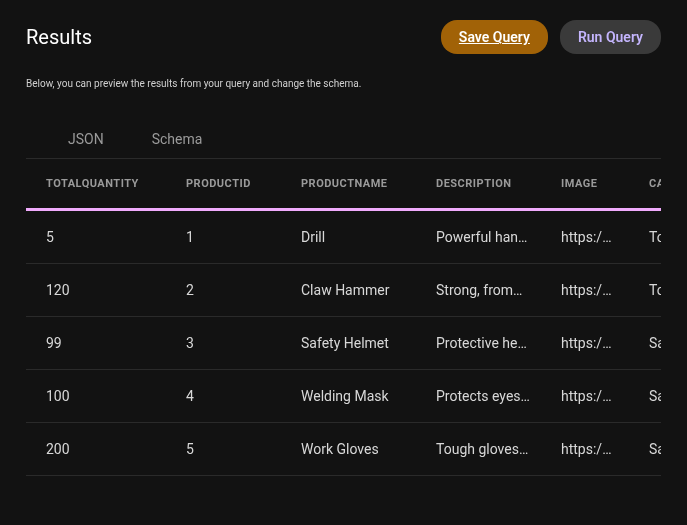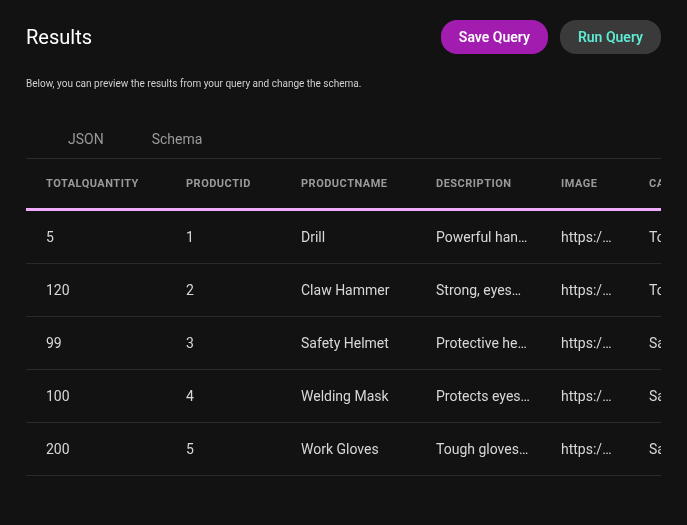--- a/index.html
+++ b/index.html
@@ -34,26 +34,27 @@
     .btn {
       border: none;
       padding: 9px 18px;
       border-radius: 16px;
       font-size: 14px;
       font-weight: 600;
       cursor: pointer;
       font-family: inherit;
     }
     .btn-primary {
-      background: #a21caf;
+      background: #a16207;
       color: #ffffff;
+      text-decoration: underline;
     }
     .btn-secondary {
       background: #3a3a3a;
-      color: #5eead4;
+      color: #c4b5fd;
     }
     .description {
       font-size: 10px;
       color: #d0d0d0;
       margin-bottom: 32px;
     }
     .tabs {
       display: flex;
       gap: 24px;
       border-bottom: 1px solid #2a2a2a;
@@ -158,21 +159,21 @@
         <td>1</td>
         <td>Drill</td>
         <td>Powerful han…</td>
         <td>https:/…</td>
         <td>Tools</td>
       </tr>
       <tr>
         <td>120</td>
         <td>2</td>
         <td>Claw Hammer</td>
-        <td>Strong, eyes…</td>
+        <td>Strong, from…</td>
         <td>https:/…</td>
         <td>Tools</td>
       </tr>
       <tr>
         <td>99</td>
         <td>3</td>
         <td>Safety Helmet</td>
         <td>Protective he…</td>
         <td>https:/…</td>
         <td>Safety</td>

